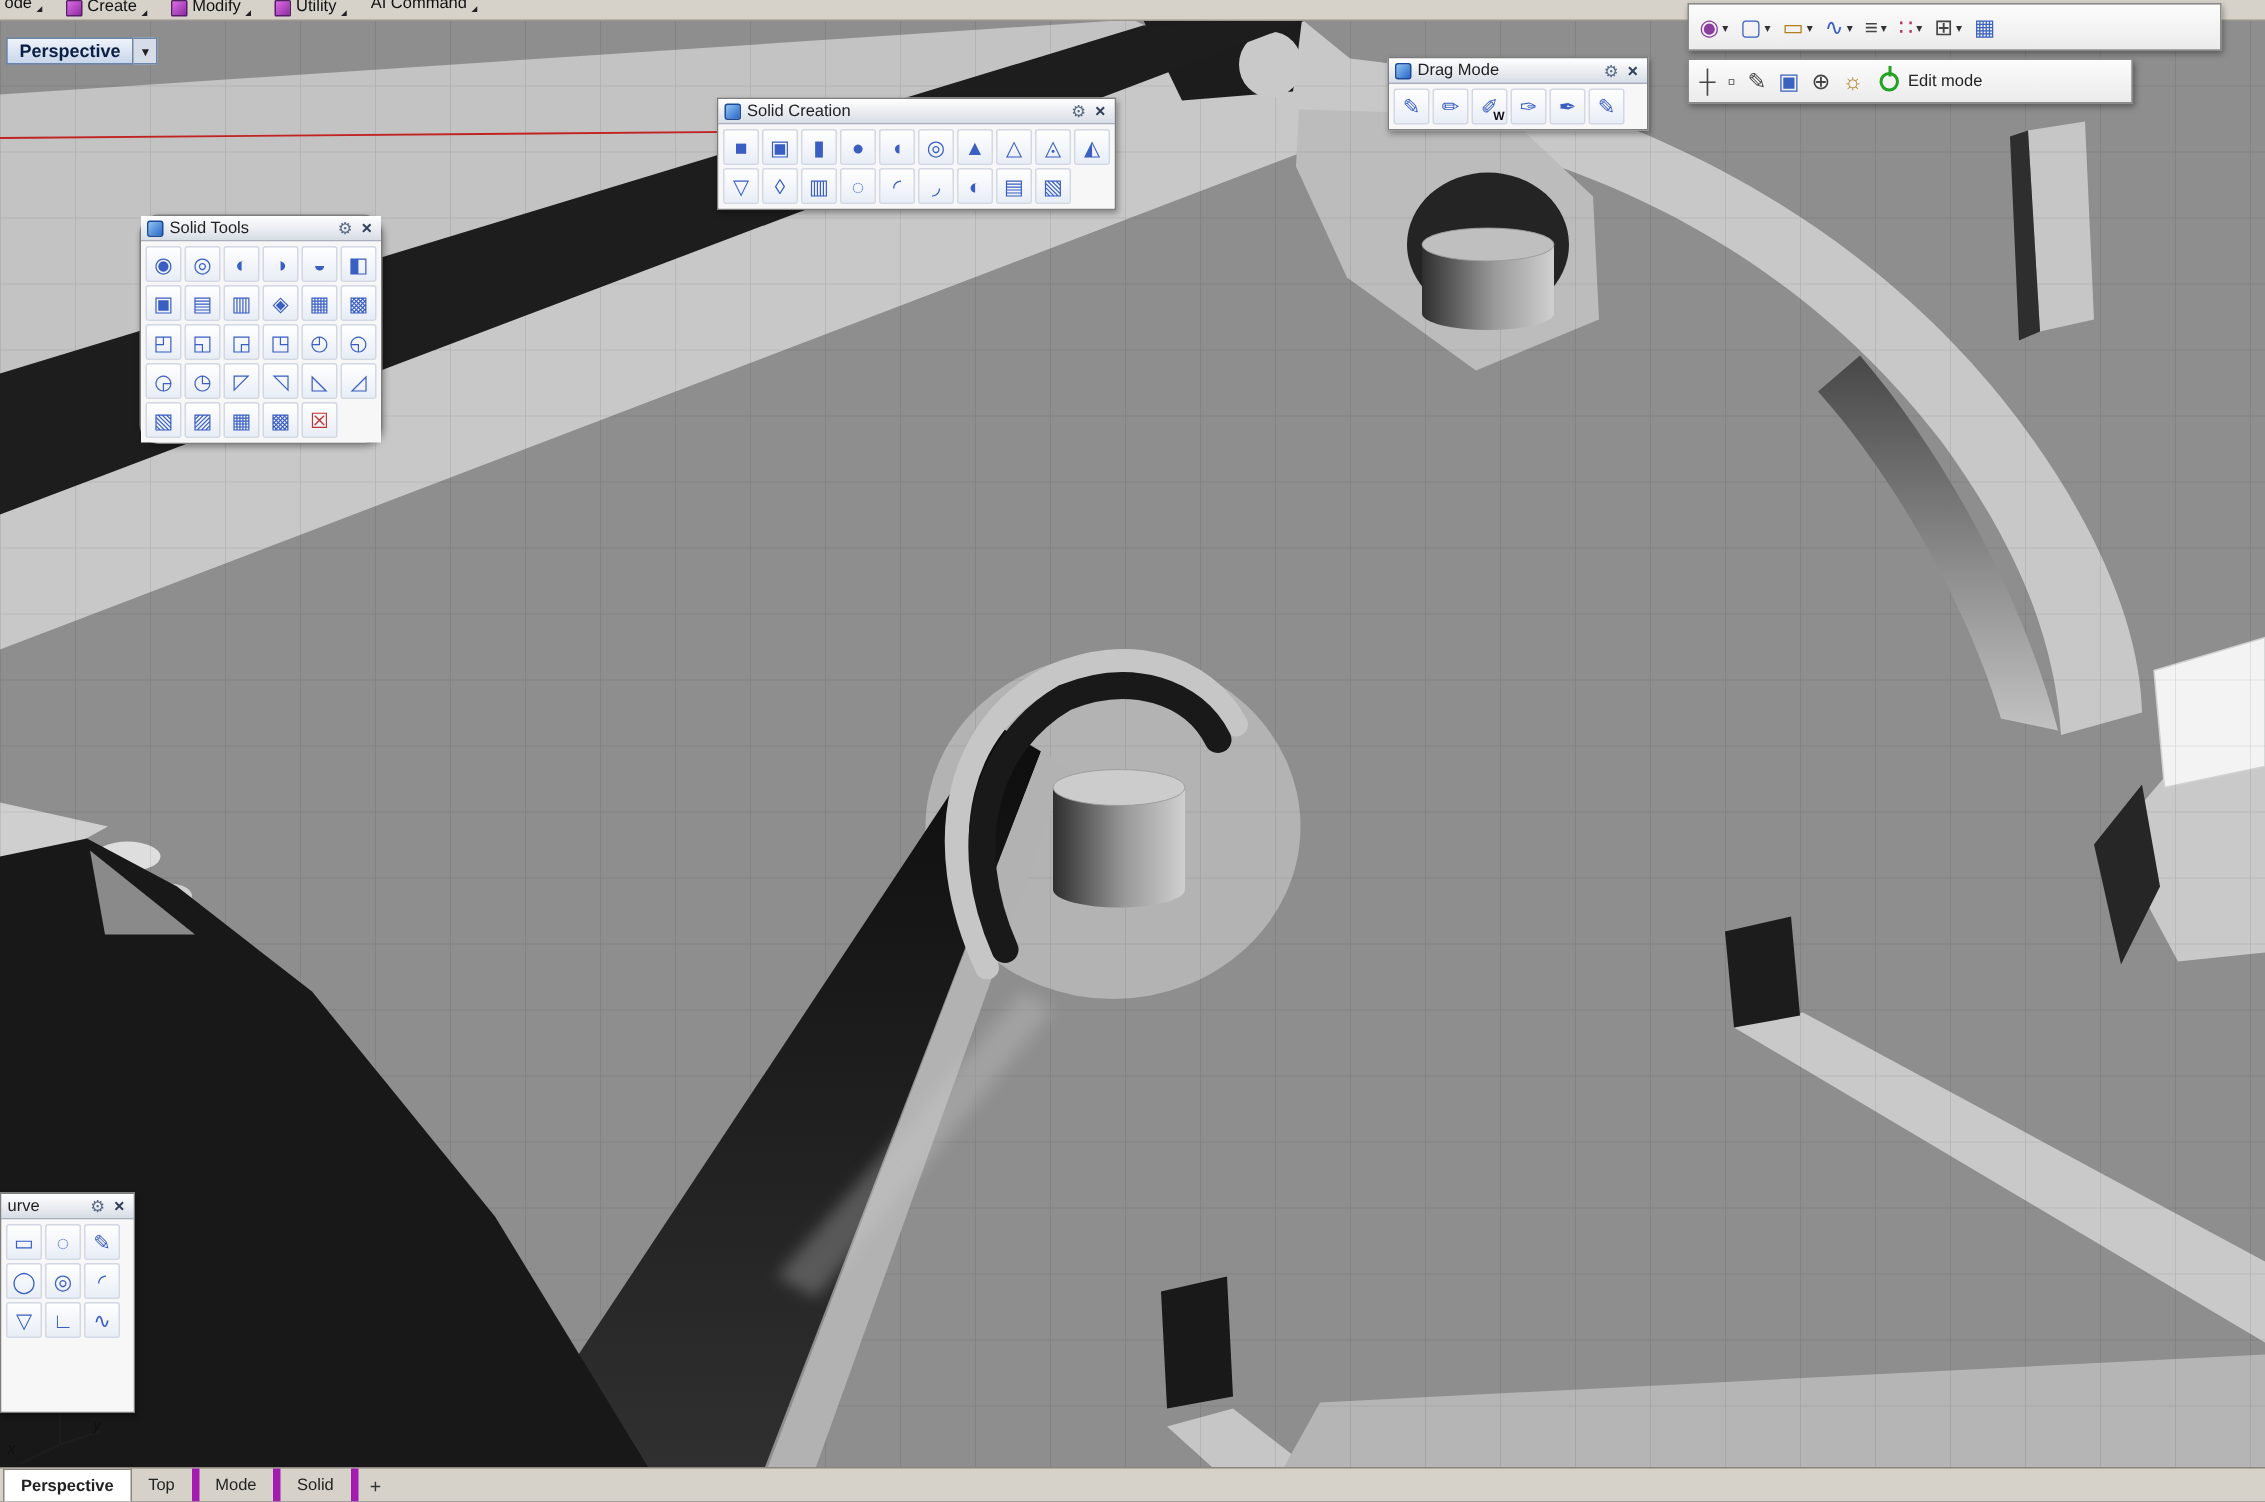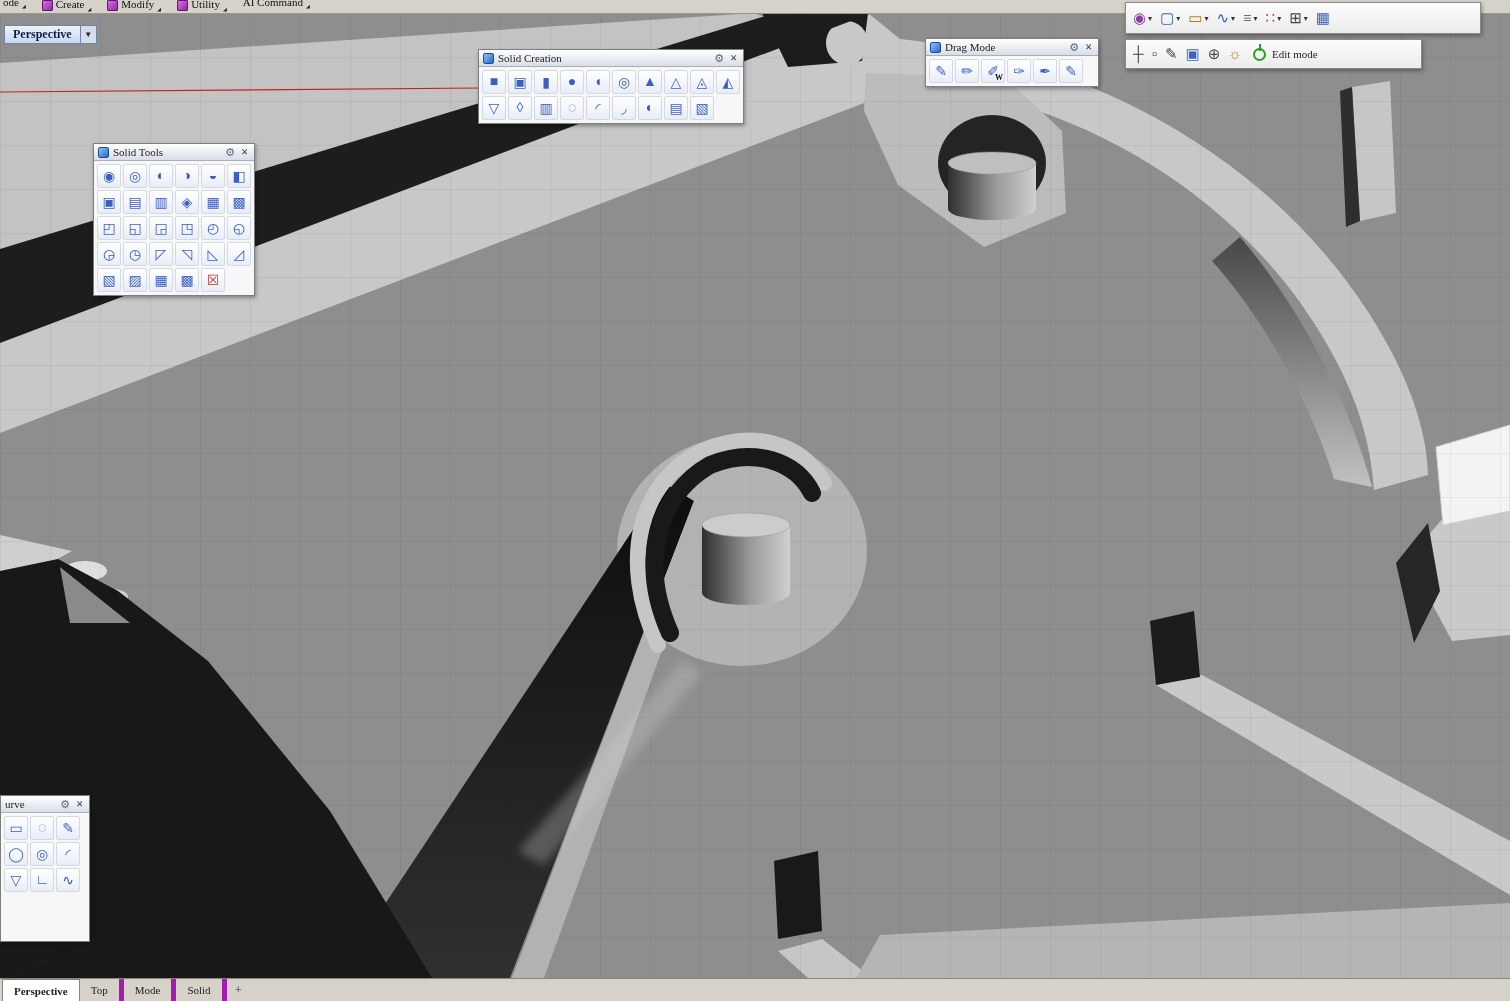--- a/index.html
+++ b/index.html
@@ -1,18 +1,18 @@
 <!DOCTYPE html>
 <html><head>
 <meta charset="utf-8">
 <style>
   html,body{margin:0;padding:0}
   body{width:1510px;height:1001px;overflow:hidden;background:#8f8f8f;
        font-family:"Liberation Sans","DejaVu Sans",sans-serif;}
-  .app{position:relative;width:1510px;height:948px;font-family:Liberation Serif, serif;}
+  .app{position:relative;width:1510px;height:948px;}
 
   
   .menu-bar{position:absolute;top:0;left:0;right:0;height:13px;background:#d6d2ca;
             border-bottom:1px solid #9a968e;display:flex;gap:16px;padding-left:3px;
             overflow:hidden;align-items:flex-start;z-index:4;}
   .menu-item{display:flex;align-items:center;gap:3px;font-size:11px;color:#111;margin-top:-4px;white-space:nowrap;}
   .menu-icon{width:9px;height:9px;background:linear-gradient(135deg,#e06ae8,#8a2ea0);
              border:1px solid #5a1a6a;border-radius:1px;flex:0 0 auto;margin-top:4px;}
   .menu-corner{font-size:5px;color:#222;align-self:flex-end;margin-bottom:-1px;}
 
@@ -38,22 +38,22 @@
   .panel-gear{font-size:11px;color:#5a6b85;cursor:default;}
   .panel-close{font-size:12px;color:#33415a;font-weight:bold;padding:0 2px;cursor:default;}
   .panel-body{padding:2px;background:#f7f7f7;}
   .icon-row{display:flex;}
   .tool-icon{position:relative;width:22px;height:22px;margin:1px;display:flex;align-items:center;
          justify-content:center;font-size:14px;color:#3a5ec2;
          background:linear-gradient(#ffffff,#e8edf6);border:1px solid #d2d8e4;border-radius:2px;}
   .tool-icon.red{color:#c23333;}
   .icon-badge{position:absolute;right:1px;bottom:0;font-size:8px;font-style:normal;font-weight:bold;color:#111;}
 
-  #panel-solid-creation{left:478px;top:36px;}
-  #panel-solid-tools{left:93px;top:130px;}
+  #panel-solid-creation{left:478px;top:52px;}
+  #panel-solid-tools{left:93px;top:130px;border-radius:13px;}
   #panel-drag-mode{left:925px;top:25px;width:172px;}
   #panel-curve{left:0;top:782px;width:88px;}
   #panel-curve .panel-body{min-height:124px;}
 
   
   .strip{display:flex;align-items:center;background:linear-gradient(#fcfcfc,#ebebeb);
          border:1px solid #8a8a8a;padding:2px 4px;gap:2px;box-sizing:border-box;}
   #toolbar-top1{left:1125px;top:2px;width:356px;height:32px;z-index:11;}
   #toolbar-top2{left:1125px;top:39px;width:297px;height:30px;z-index:11;}
   .strip-items{display:flex;align-items:center;gap:2px;}

